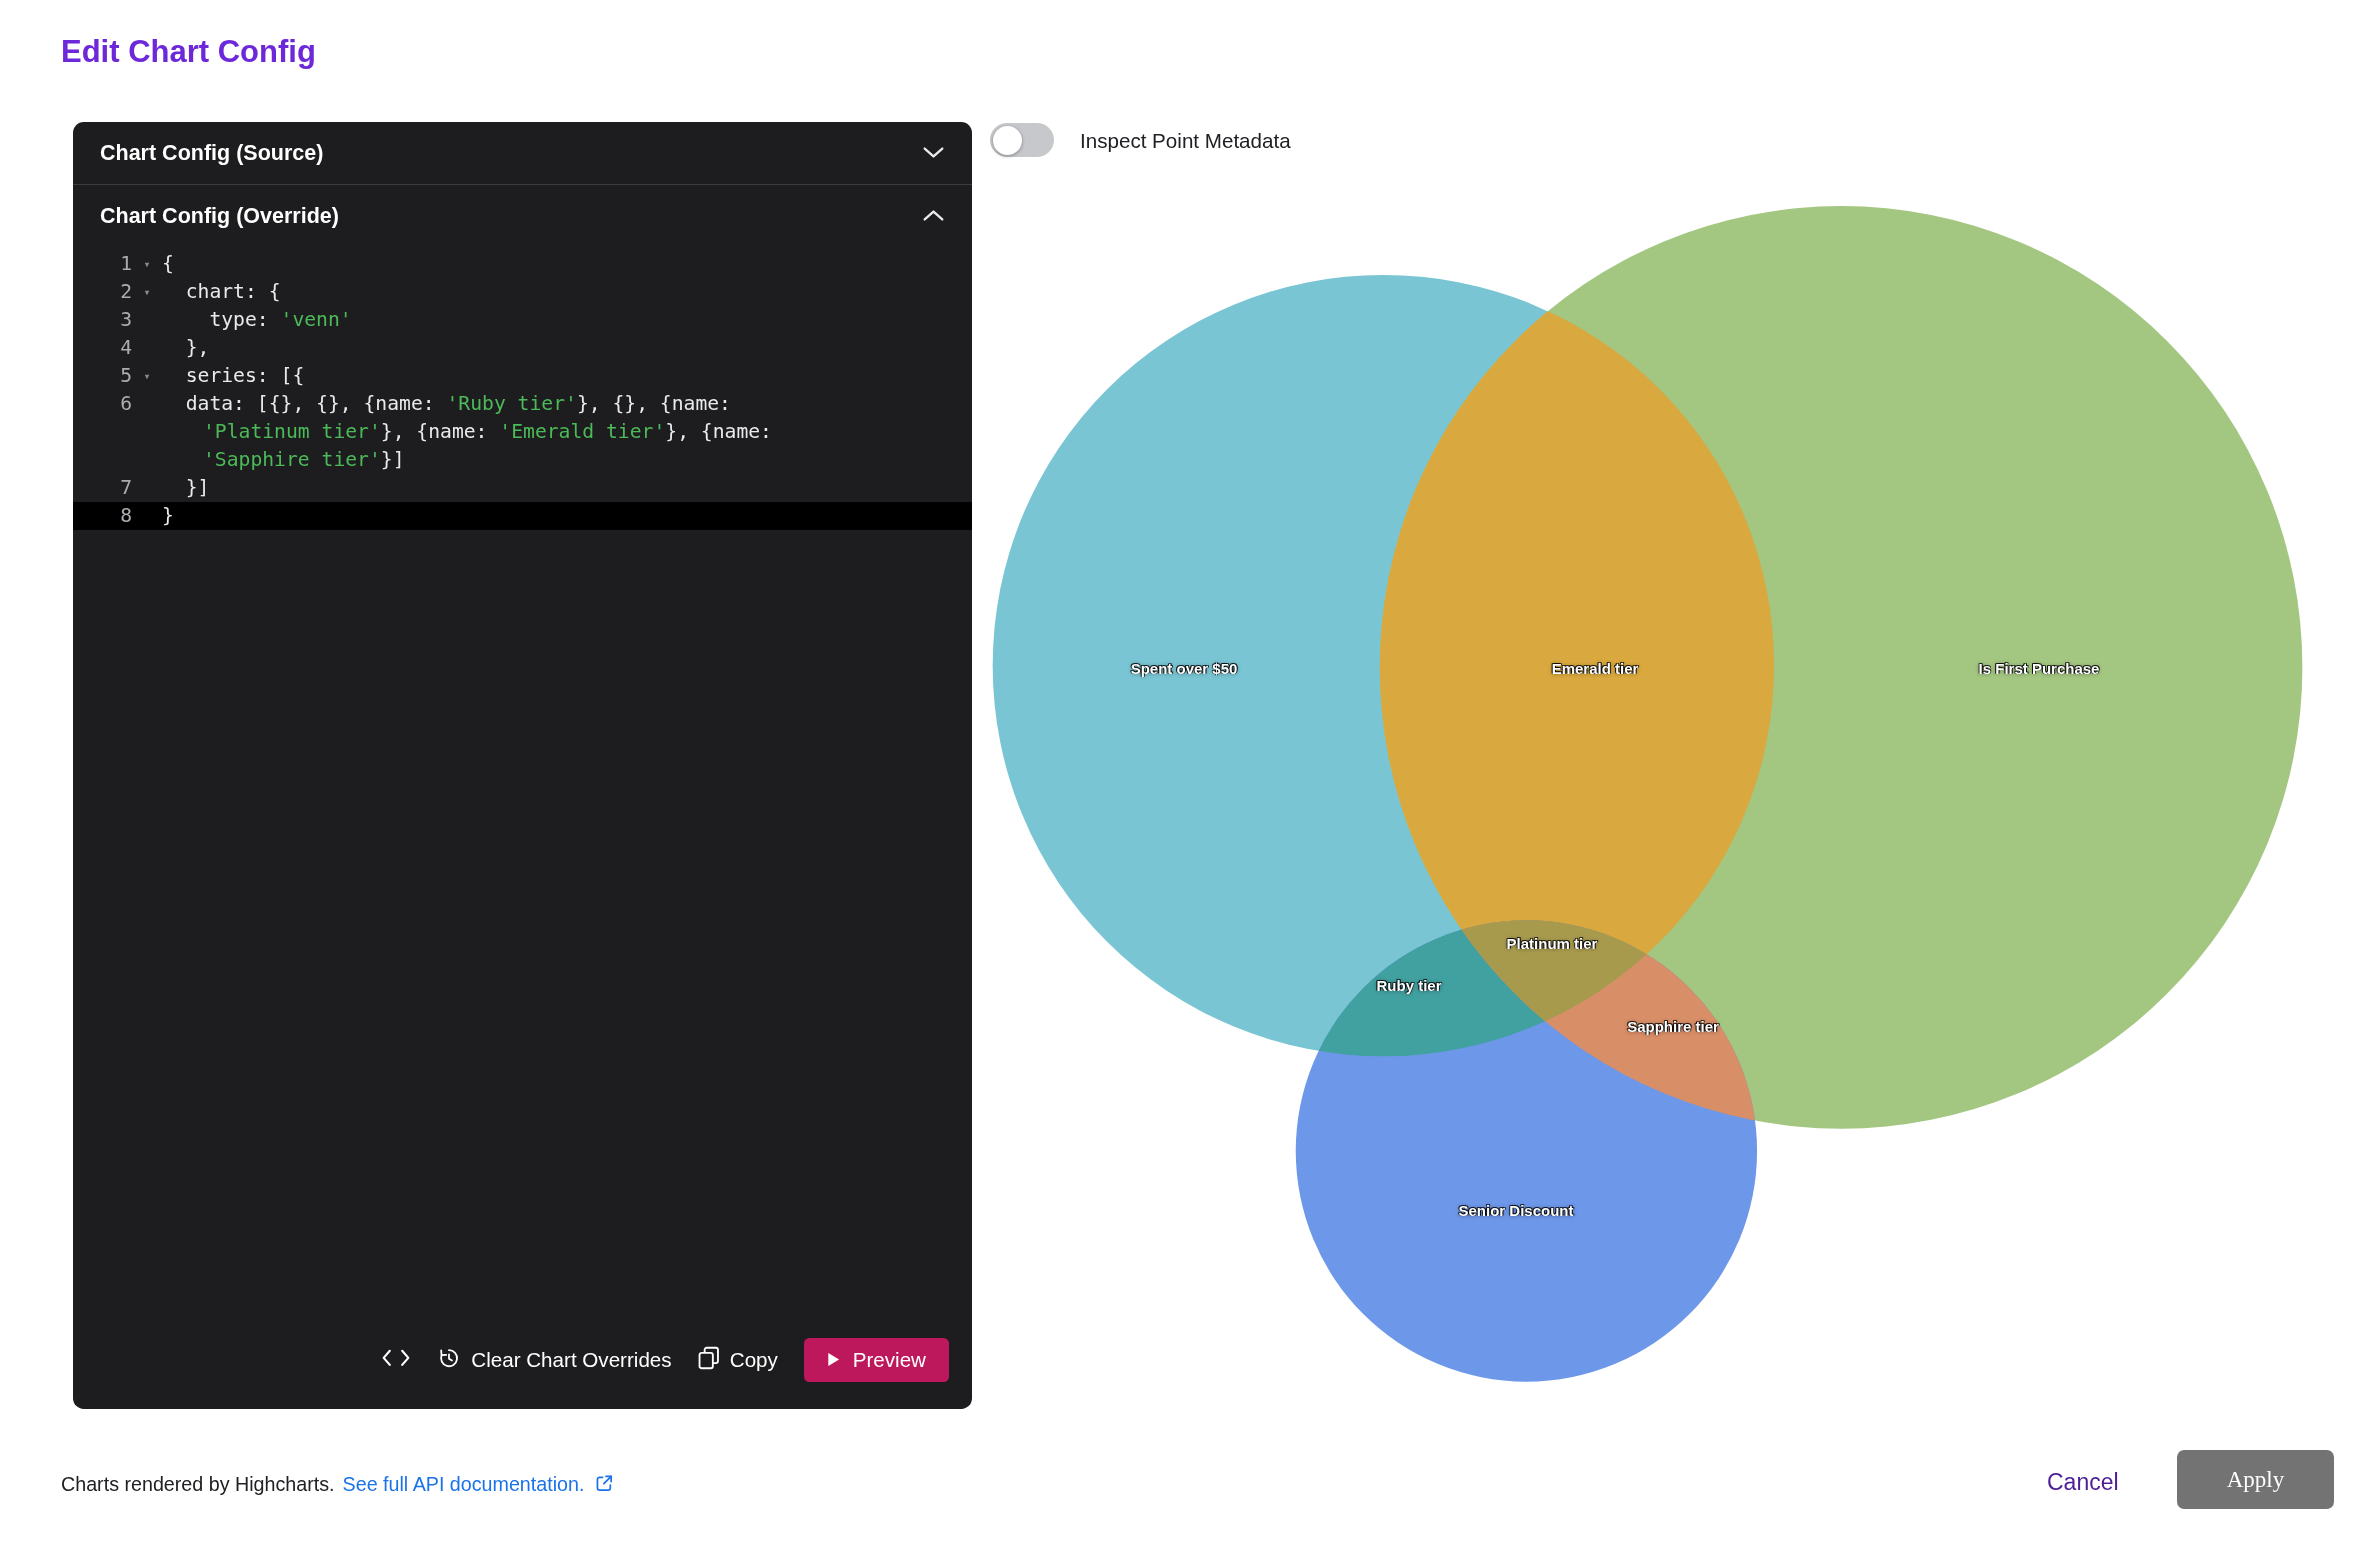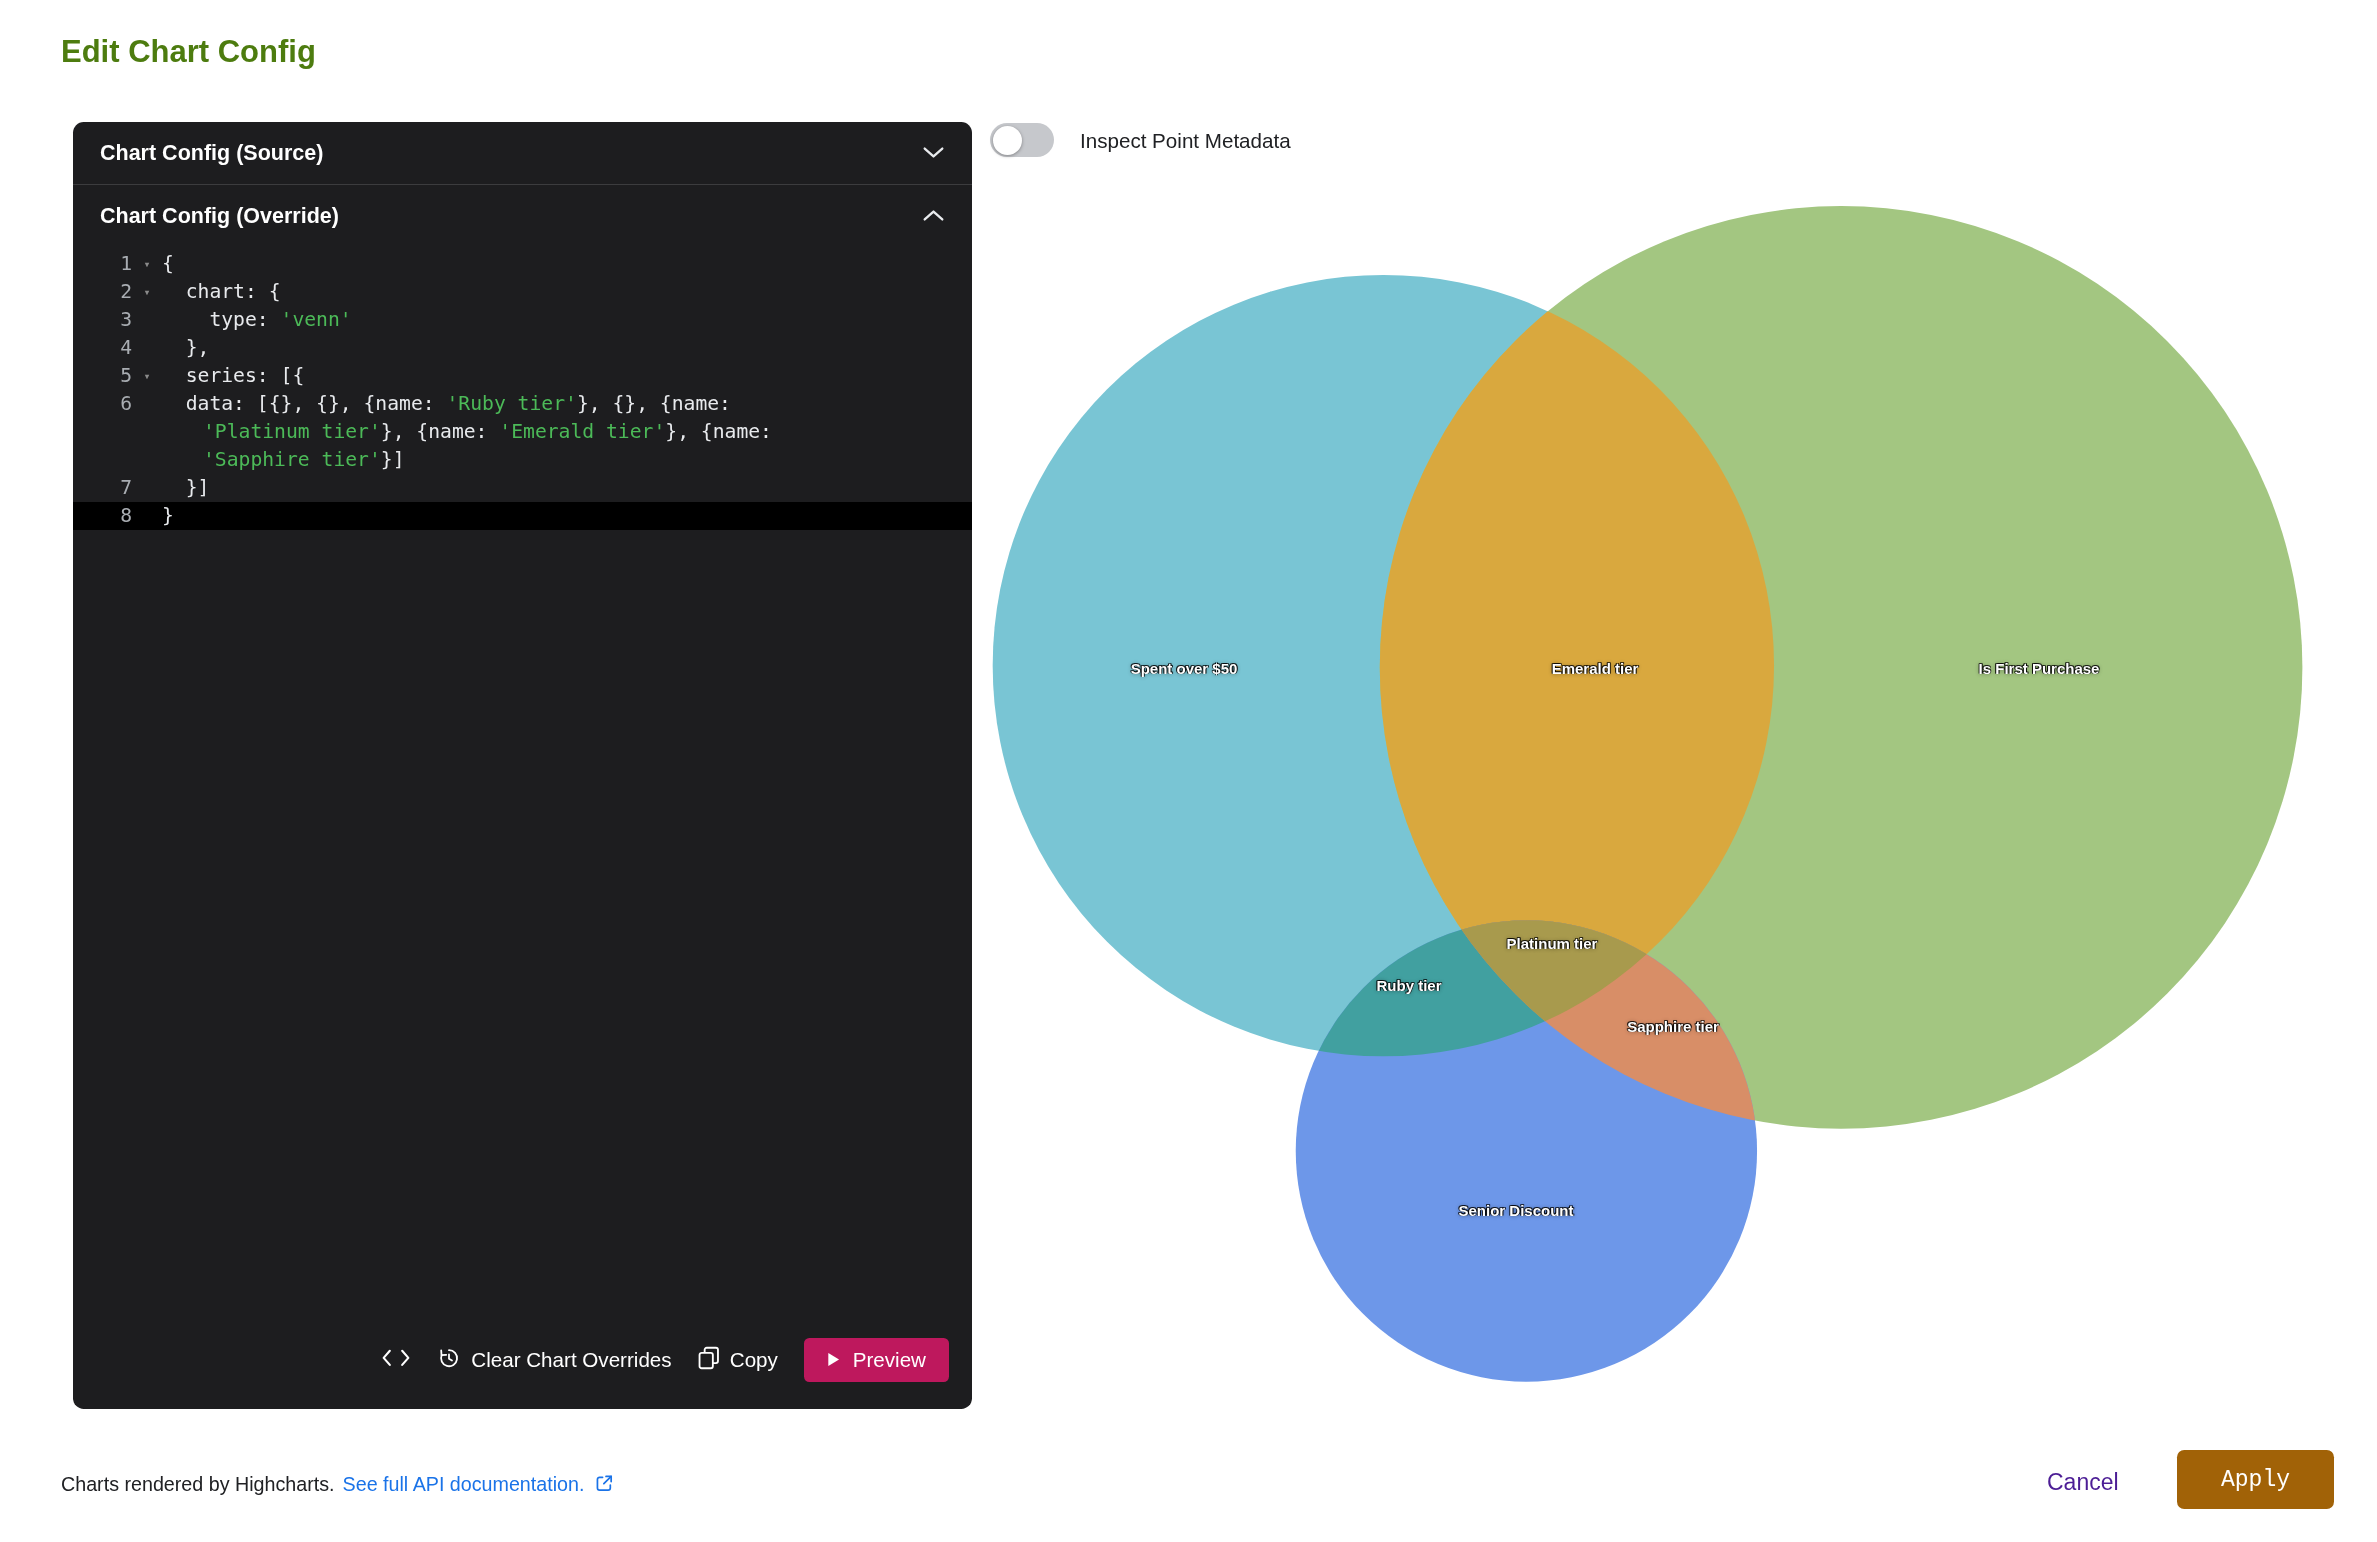--- a/index.html
+++ b/index.html
@@ -1,19 +1,19 @@
 <!DOCTYPE html>
 <html style="font-size:14.3px"><head>
 <meta charset="utf-8">
 <style>
   * { margin:0; padding:0; box-sizing:border-box; }
   html,body { width:2377px; height:1543px; background:#ffffff; overflow:hidden;
               font-family:"Liberation Sans", sans-serif; color:#202124; position:relative; }
 
-  .page-title { position:absolute; left:61px; top:34px; font-size:31px; font-weight:700; color:#4d7c0f; }
+  .page-title { position:absolute; left:61px; top:34px; font-size:31px; font-weight:700; color:#6d28d9; }
 
   
   .editor-panel { position:absolute; left:73px; top:122px; width:899px; height:1287px;
                   background:#1d1d1f; border-radius:10.7px; display:flex; flex-direction:column;
                   color:#e8eaed; overflow:hidden; }
   .editor-header { height:63px; flex:none; display:flex; align-items:center; justify-content:space-between;
                    padding:0 27px; font-size:21.5px; font-weight:700; color:#ffffff; cursor:pointer; }
   .editor-header.bordered { border-bottom:0.9px solid rgba(255,255,255,0.14); }
 
   .code-editor { flex:1 1 auto; padding-top:1.8px; font-family:"DejaVu Sans Mono", monospace;
@@ -47,23 +47,23 @@
                 text-shadow:-0.9px -0.9px 0 rgba(0,0,0,.7), 0.9px -0.9px 0 rgba(0,0,0,.7),
                             -0.9px 0.9px 0 rgba(0,0,0,.7), 0.9px 0.9px 0 rgba(0,0,0,.7), 0 0 4.5px rgba(0,0,0,.45); }
 
   
   .footer-left { position:absolute; left:61px; top:1473px; display:flex; align-items:flex-start; gap:8px; font-size:19.7px; }
   .footer-credit { color:#202124; }
   .doc-link { color:#1a73e8; cursor:pointer; text-decoration:none; }
   .external-icon { display:inline-flex; margin-left:1.8px; }
   .cancel-btn { position:absolute; left:2029px; top:1462px; padding:7.2px 18px; font-size:23px; color:#4c1d95;
                 background:none; border:none; cursor:pointer; font-family:inherit; }
-  .apply-btn { position:absolute; left:2177px; top:1450px; width:157px; height:59px; background:#a16207;
+  .apply-btn { position:absolute; left:2177px; top:1450px; width:157px; height:59px; background:#737373;
                color:#ffffff; border:none; border-radius:7.2px; font-size:23px; font-weight:500;
-               cursor:pointer; font-family:Liberation Mono, monospace;text-align:center; }
+               cursor:pointer; font-family:Liberation Serif, serif;text-align:center; }
 </style>
 </head>
 <body>
 
 <div class="page-title">Edit Chart Config</div>
 
 <div class="editor-panel">
 
   <div class="editor-header bordered">
     <span>Chart Config (Source)</span>

